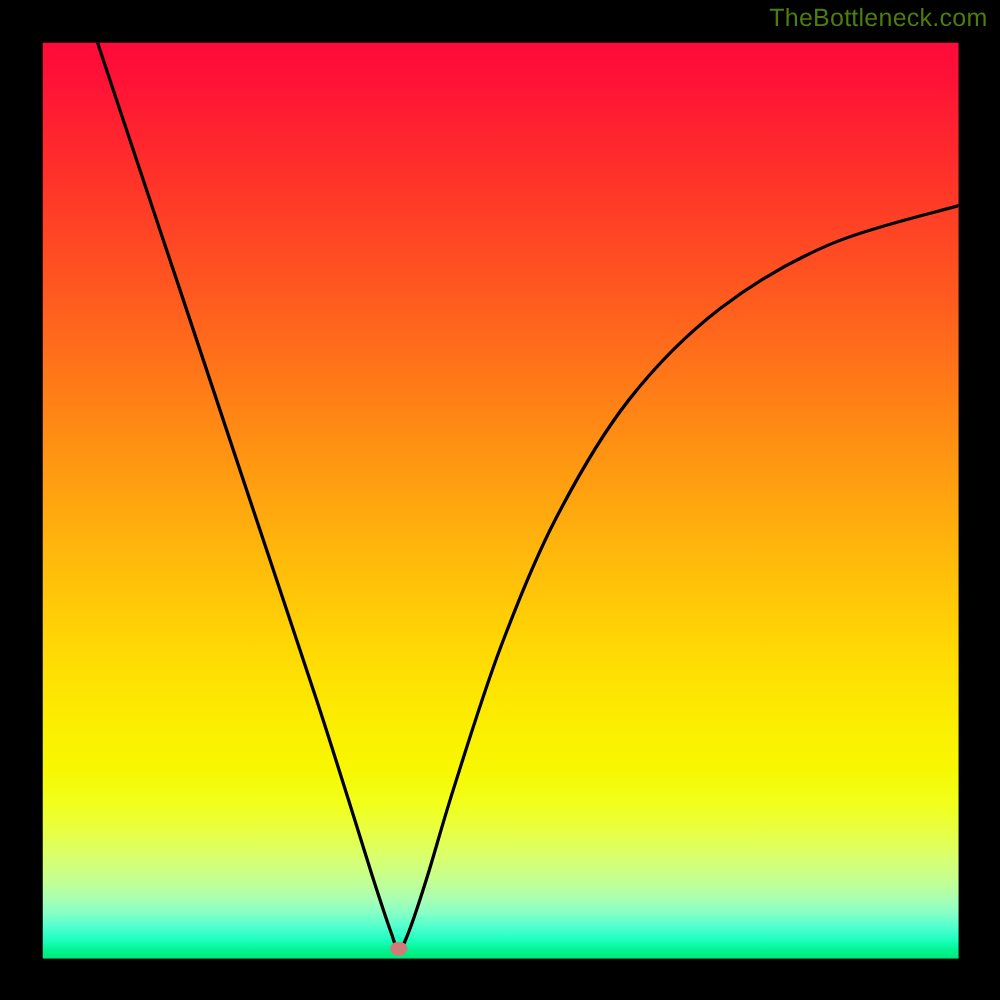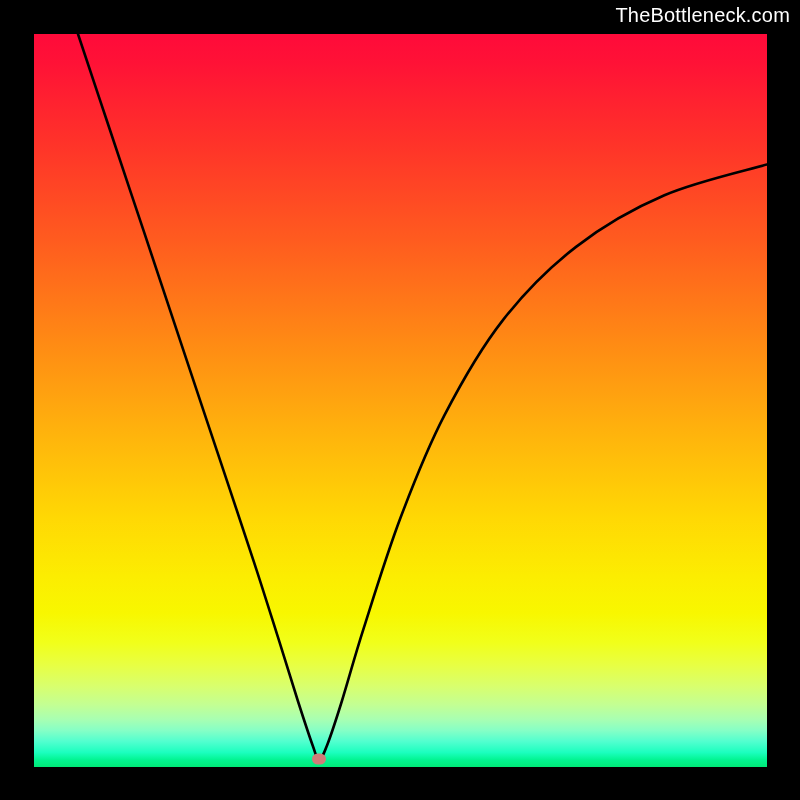--- a/index.html
+++ b/index.html
@@ -14,21 +14,21 @@
   .frame {
     position: relative;
     width: 800px;
     height: 800px;
     background: #000;
   }
   .attribution {
     position: absolute;
     top: 4px;
     right: 10px;
-    color: #ffffff;
+    color: #4d7c0f;
     font-size: 20px;
     font-weight: 500;
     letter-spacing: 0.2px;
     z-index: 5;
     text-align: center;
   }
   .plot-area {
     position: absolute;
     left: 34px;
     top: 34px;

